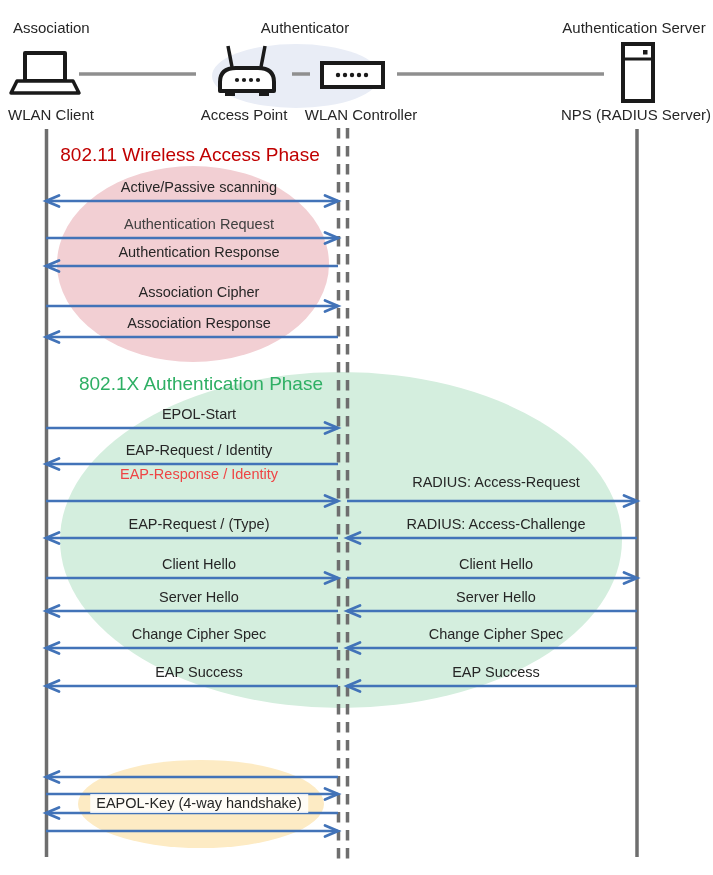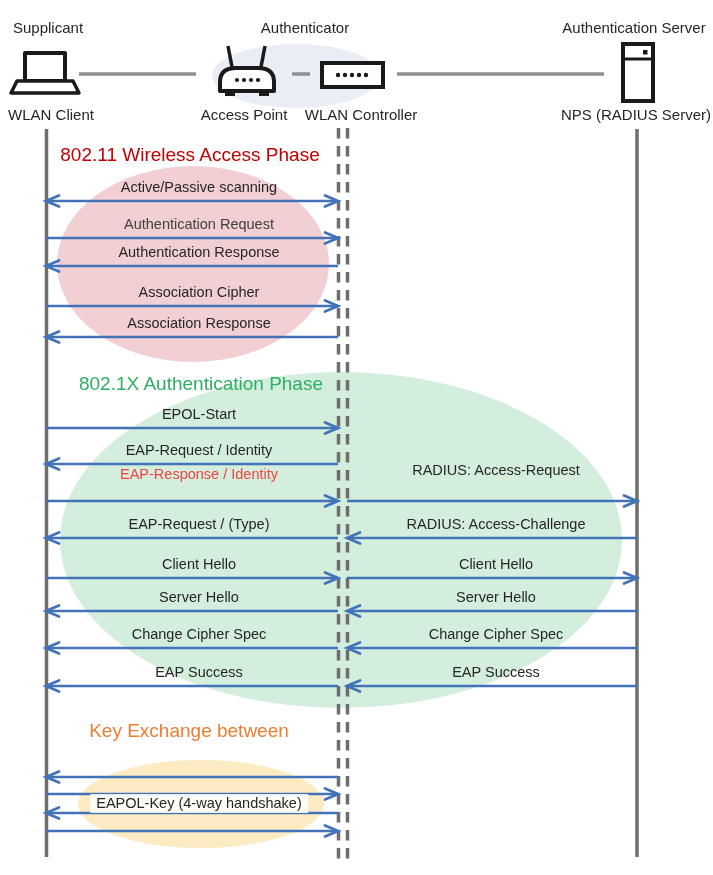--- a/index.html
+++ b/index.html
@@ -20,21 +20,21 @@
   }
   .msg-label.boxed{
     background:rgba(255,255,255,0.85);padding:0 6px;height:19px;line-height:19px;
   }
 </style>
 </head>
 <body>
 
 <div class="stage">
 
-  <div class="lbl" style="left:13px;top:19px;">Supplicant</div>
+  <div class="lbl" style="left:13px;top:19px;">Association</div>
   <div class="lbl centered" style="left:305px;top:19px;">Authenticator</div>
   <div class="lbl centered" style="left:634px;top:19px;">Authentication Server</div>
 
   <svg id="diagram-svg" width="713" height="875" viewBox="0 0 713 875">
 
     <ellipse cx="296" cy="76" rx="84" ry="32" fill="#E9EDF6"></ellipse>
     <ellipse cx="193" cy="264" rx="136" ry="98" fill="#F2CFD3"></ellipse>
     <ellipse cx="341" cy="540" rx="281" ry="168" fill="#D4EEDE"></ellipse>
     <ellipse cx="201" cy="804" rx="123" ry="44" fill="#FDEBC4"></ellipse>
 
@@ -185,33 +185,32 @@
   </svg>
 
   <div class="lbl centered" style="left:51px;top:106px;">WLAN Client</div>
   <div class="lbl centered" style="left:244px;top:106px;">Access Point</div>
   <div class="lbl centered" style="left:361px;top:106px;">WLAN Controller</div>
   <div class="lbl centered" style="left:636px;top:106px;">NPS (RADIUS Server)</div>
 
   <div class="phase-title" style="left: 190px; top: 146px; color: rgb(192, 0, 0);">802.11 Wireless Access Phase</div>
   <div class="phase-title" style="left: 201px; top: 375px; color: rgb(46, 175, 100);">802.1X Authentication Phase</div>
   <div class="phase-title" style="left: 189px; top: 722px; color: rgb(237, 125, 49);">
-    <div>Key Exchange between</div>
   </div>
 
   <div id="message-labels">
       <div class="msg-label" style="left: 199px; top: 179px; color: rgb(38, 38, 38);">Active/Passive scanning</div>
       <div class="msg-label" style="left: 199px; top: 216px; color: #404040;">Authentication Request</div>
       <div class="msg-label" style="left: 199px; top: 244px; color: rgb(38, 38, 38);">Authentication Response</div>
       <div class="msg-label" style="left: 199px; top: 284px; color: rgb(38, 38, 38);">Association Cipher</div>
       <div class="msg-label" style="left: 199px; top: 315px; color: rgb(38, 38, 38);">Association Response</div>
       <div class="msg-label" style="left: 199px; top: 406px; color: rgb(38, 38, 38);">EPOL-Start</div>
       <div class="msg-label" style="left: 199px; top: 442px; color: rgb(38, 38, 38);">EAP-Request / Identity</div>
       <div class="msg-label" style="left: 199px; top: 466px; color: #ef4444;">EAP-Response / Identity</div>
-      <div class="msg-label" style="left: 496px; top: 462px; color: rgb(38, 38, 38);">RADIUS: Access-Request</div>
+      <div class="msg-label" style="left: 496px; top: 474px; color: rgb(38, 38, 38);">RADIUS: Access-Request</div>
       <div class="msg-label" style="left: 199px; top: 516px; color: rgb(38, 38, 38);">EAP-Request / (Type)</div>
       <div class="msg-label" style="left: 496px; top: 516px; color: rgb(38, 38, 38);">RADIUS: Access-Challenge</div>
       <div class="msg-label" style="left: 199px; top: 556px; color: rgb(38, 38, 38);">Client Hello</div>
       <div class="msg-label" style="left: 496px; top: 556px; color: rgb(38, 38, 38);">Client Hello</div>
       <div class="msg-label" style="left: 199px; top: 589px; color: rgb(38, 38, 38);">Server Hello</div>
       <div class="msg-label" style="left: 496px; top: 589px; color: rgb(38, 38, 38);">Server Hello</div>
       <div class="msg-label" style="left: 199px; top: 626px; color: rgb(38, 38, 38);">Change Cipher Spec</div>
       <div class="msg-label" style="left: 496px; top: 626px; color: rgb(38, 38, 38);">Change Cipher Spec</div>
       <div class="msg-label" style="left: 199px; top: 664px; color: rgb(38, 38, 38);">EAP Success</div>
       <div class="msg-label" style="left: 496px; top: 664px; color: rgb(38, 38, 38);">EAP Success</div>

